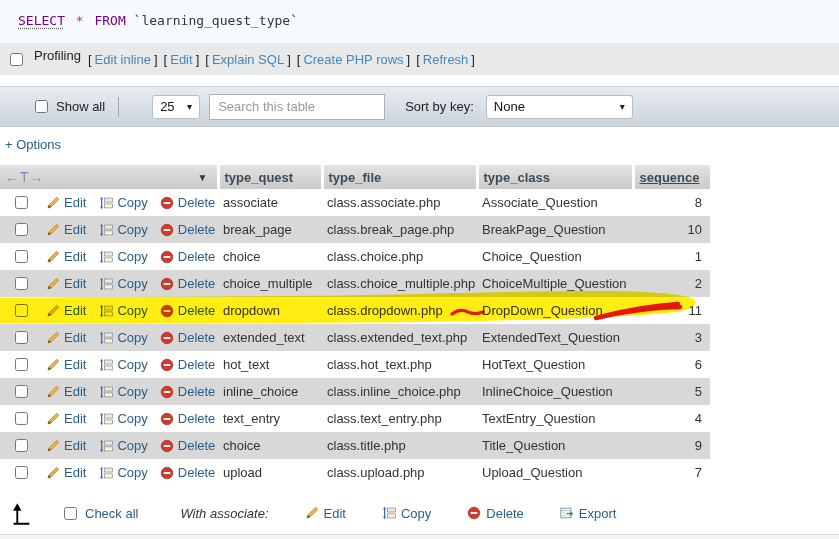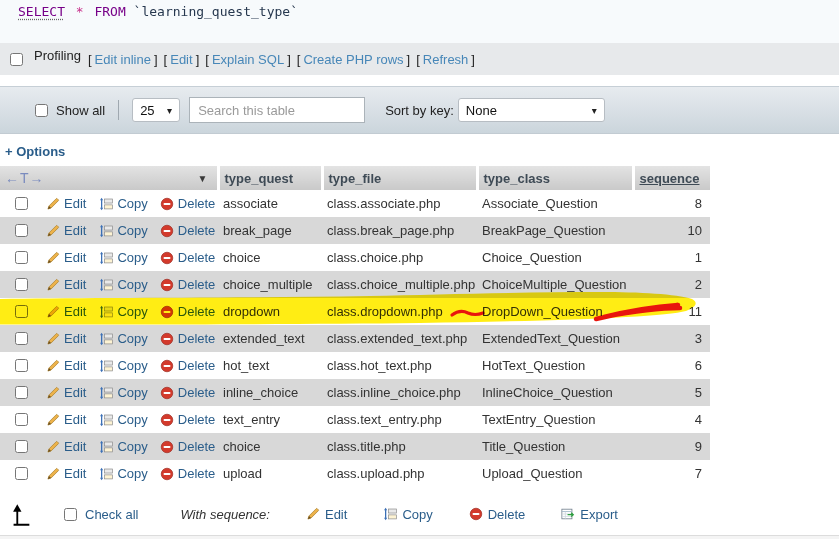--- a/index.html
+++ b/index.html
@@ -6,68 +6,68 @@
   html,body { margin:0; padding:0; }
   body {
     width:839px; height:539px; overflow:hidden;
     background:#fff; color:#222;
     font-family:"Liberation Sans", sans-serif; font-size:13px;
   }
   a { text-decoration:none; cursor:pointer; }
 
   
   .querybox {
-    height:43px; background:#F7FAFC; padding:4px 0 0 18px;
+    height:43px; background:#F7FAFC; padding:13px 0 0 18px;
     font-family:"DejaVu Sans Mono", monospace; font-size:13px;
   }
   .kw { color:#770088; }
   .kw-select { text-decoration:underline dotted #666; text-underline-offset:3px; }
   .sql-star { color:#C8328C; padding:0 3px; }
   .sql-table { color:#26374E; }
 
   
   .profbar {
     height:32px; background:#E7E9EB; display:flex; align-items:center;
     padding-left:8px;
   }
   .profbar input { margin:0 2px; }
   .prof-label { margin:0 4px 8px 9px; color:#222; }
   .brk { color:#222; margin:0 3px; }
   .plink { color:#4787B8; }
 
   
   .toolbar {
-    height:48px; margin-top:11px;
+    height:41px; margin-top:11px;
     background:linear-gradient(#E7EBEF,#CBD5DC);
     border-top:1px solid #C6CFD6; border-bottom:1px solid #C2CBD2;
     display:flex; align-items:center;
   }
   .toolbar input[type=checkbox] { margin:0 8px 0 35px; }
   .showall { color:#222; cursor:pointer; }
   .vsep { width:1px; height:20px; background:#9FA8B0; margin:0 13px; }
   .selectbox {
     background:#fff; border:1px solid #B7BDC3; border-radius:3px;
     height:24px; display:inline-flex; align-items:center;
     padding:0 7px; cursor:default; color:#111;
   }
   .selectbox .chev { font-size:10px; color:#222; margin-left:auto; padding-left:12px; }
-  .sel-rows { width:48px; margin-left:0; }
-  .sel-sort { width:147px; margin-left:4px; }
+  .sel-rows { width:48px; margin-left:20px; }
+  .sel-sort { width:147px; margin-left:12px; }
   .lbl { color:#222; }
   .lbl-filter { margin-left:62px; }
   .lbl-sort { margin-left:20px; }
   .filter-input {
     width:176px; height:26px; border:1px solid #ABB3B9; padding:0 8px;
     font-size:13px; font-family:"Liberation Sans",sans-serif; margin-left:9px;
     color:#222;
   }
   .filter-input::placeholder { color:#9A9A9A; }
 
   
-  .options-row { margin:10px 0 6px 5px; height:16px;font-weight:bold; }
+  .options-row { margin:10px 0 12px 5px; height:16px; }
   .options-link { color:#2A5D8A; }
 
   
   .tablewrap { position:relative; width:710px; }
   table { border-collapse:collapse; table-layout:fixed; width:710px; }
   col.c-act { width:218px; } col.c1 { width:104px; } col.c2 { width:155px; }
   col.c3 { width:156px; } col.c4 { width:77px; }
   thead th {
     height:24px; background:linear-gradient(#E3E3E3,#C9C9C9);
     text-align:left; font-size:13px; color:#3E4A55; font-weight:bold;
@@ -543,21 +543,21 @@
     <path d="M596 153 C 625 146 655 141 678 139 C 650 141 620 147 604 151 C 630 146 660 142 680 142" fill="none" stroke="#E8150D" stroke-width="4.5" stroke-linecap="round" stroke-linejoin="round"></path>
   </svg>
 </div>
 
 <div class="footer">
   <svg class="arrow-ic">
       <use href="#i-checkall-arrow"></use>
     </svg>
   <input type="checkbox" style="">
   <span class="checkall">Check all</span>
-  <span class="withsel">With sequence:</span>
+  <span class="withsel">With associate:</span>
   <span class="f-grp">
       <svg class="ic">
         <use href="#i-pencil"></use>
       </svg>
       <a class="lnk">Edit</a>
     </span>
   <span class="f-grp">
       <svg class="ic">
         <use href="#i-copy"></use>
       </svg>

